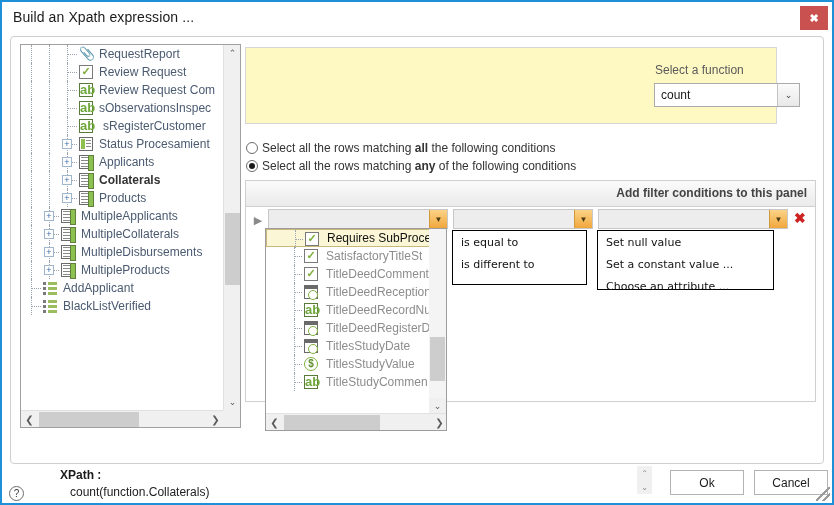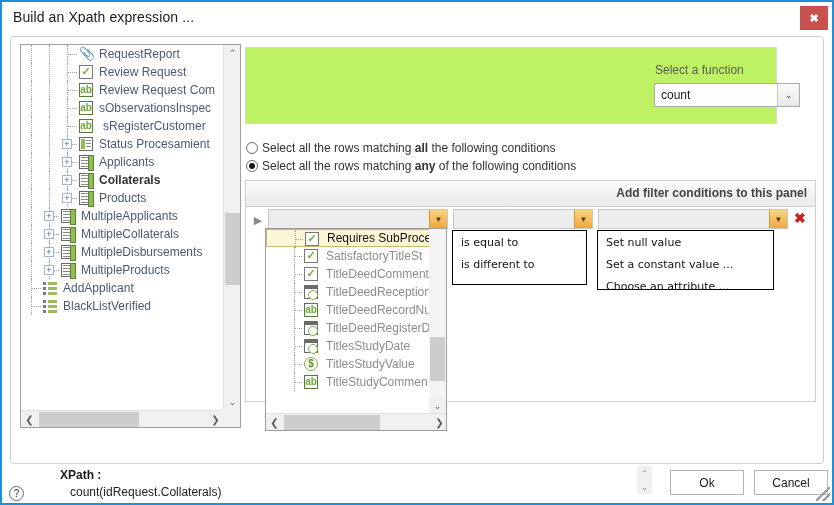--- a/index.html
+++ b/index.html
@@ -92,21 +92,21 @@
     font-size: 9px; line-height: 8px;
     text-align: center; color: #3f6da8;
     font-family: "Liberation Sans", sans-serif;
   }
 
   .ico { position: absolute; top: 2px; width: 14px; height: 14px; }
 
   
   .ico-ab {
     border: 1px solid #5a7a3a; background: #ffffff;
-    color: #6fa83b; font-size: 10px; font-weight: bold;
+    color: #6fa83b; font-size: 13px; font-weight: bold;
     line-height: 12px; text-align: center;
     font-family: "Liberation Sans", sans-serif;
   }
   .ico-check {
     border: 1px solid #7a7a7a; background: #ffffff;
     color: #7fb03c; font-size: 11px; line-height: 11px;
     text-align: center; font-weight: bold;
   }
   .ico-clip { color: #8a8a8a; font-size: 13px; line-height: 13px; text-align:center; }
   .ico-status {
@@ -200,21 +200,21 @@
   #tree-corner {
     position:absolute; right:0; bottom:0; width:17px;height:17px;
     background:#f0f0f0;
   }
 
   
   #func-box {
     position: absolute; left: 243px; top: 45px;
     width: 532px; height: 77px;
     border: 1px solid #d6d6d6;
-    background: #bef264;
+    background: #fef9c3;
   }
   #func-label {
     position: absolute; left: 409px; top: 15px;
     font-size: 12px; color: #5a5a5a;
   }
   #func-select {
     position: absolute; left: 408px; top: 35px;
     width: 146px; height: 24px;
     border: 1px solid #ababab;
     background: #ffffff;
@@ -664,21 +664,21 @@
       <div class="sb-arrow" style="bottom:0">⌄</div>
     </div>
     <div id="pop-hsb">
       <div class="hsb-arrow" style="left:0">❮</div>
       <div id="pop-hthumb"></div>
       <div class="hsb-arrow" style="right:0">❯</div>
     </div>
   </div>
 
   <div id="xpath-label">XPath :</div>
-  <div id="xpath-value">count(idRequest.Collaterals)</div>
+  <div id="xpath-value">count(function.Collaterals)</div>
   <div id="help-icon">?</div>
 
   <div id="spinner">
     <span>⌃</span>
     <span>⌄</span>
   </div>
   <div class="dlgbtn" id="cancel-btn">Cancel</div>
   <div class="dlgbtn" id="ok-btn">Ok</div>
 
   <div id="resize-grip"></div>

